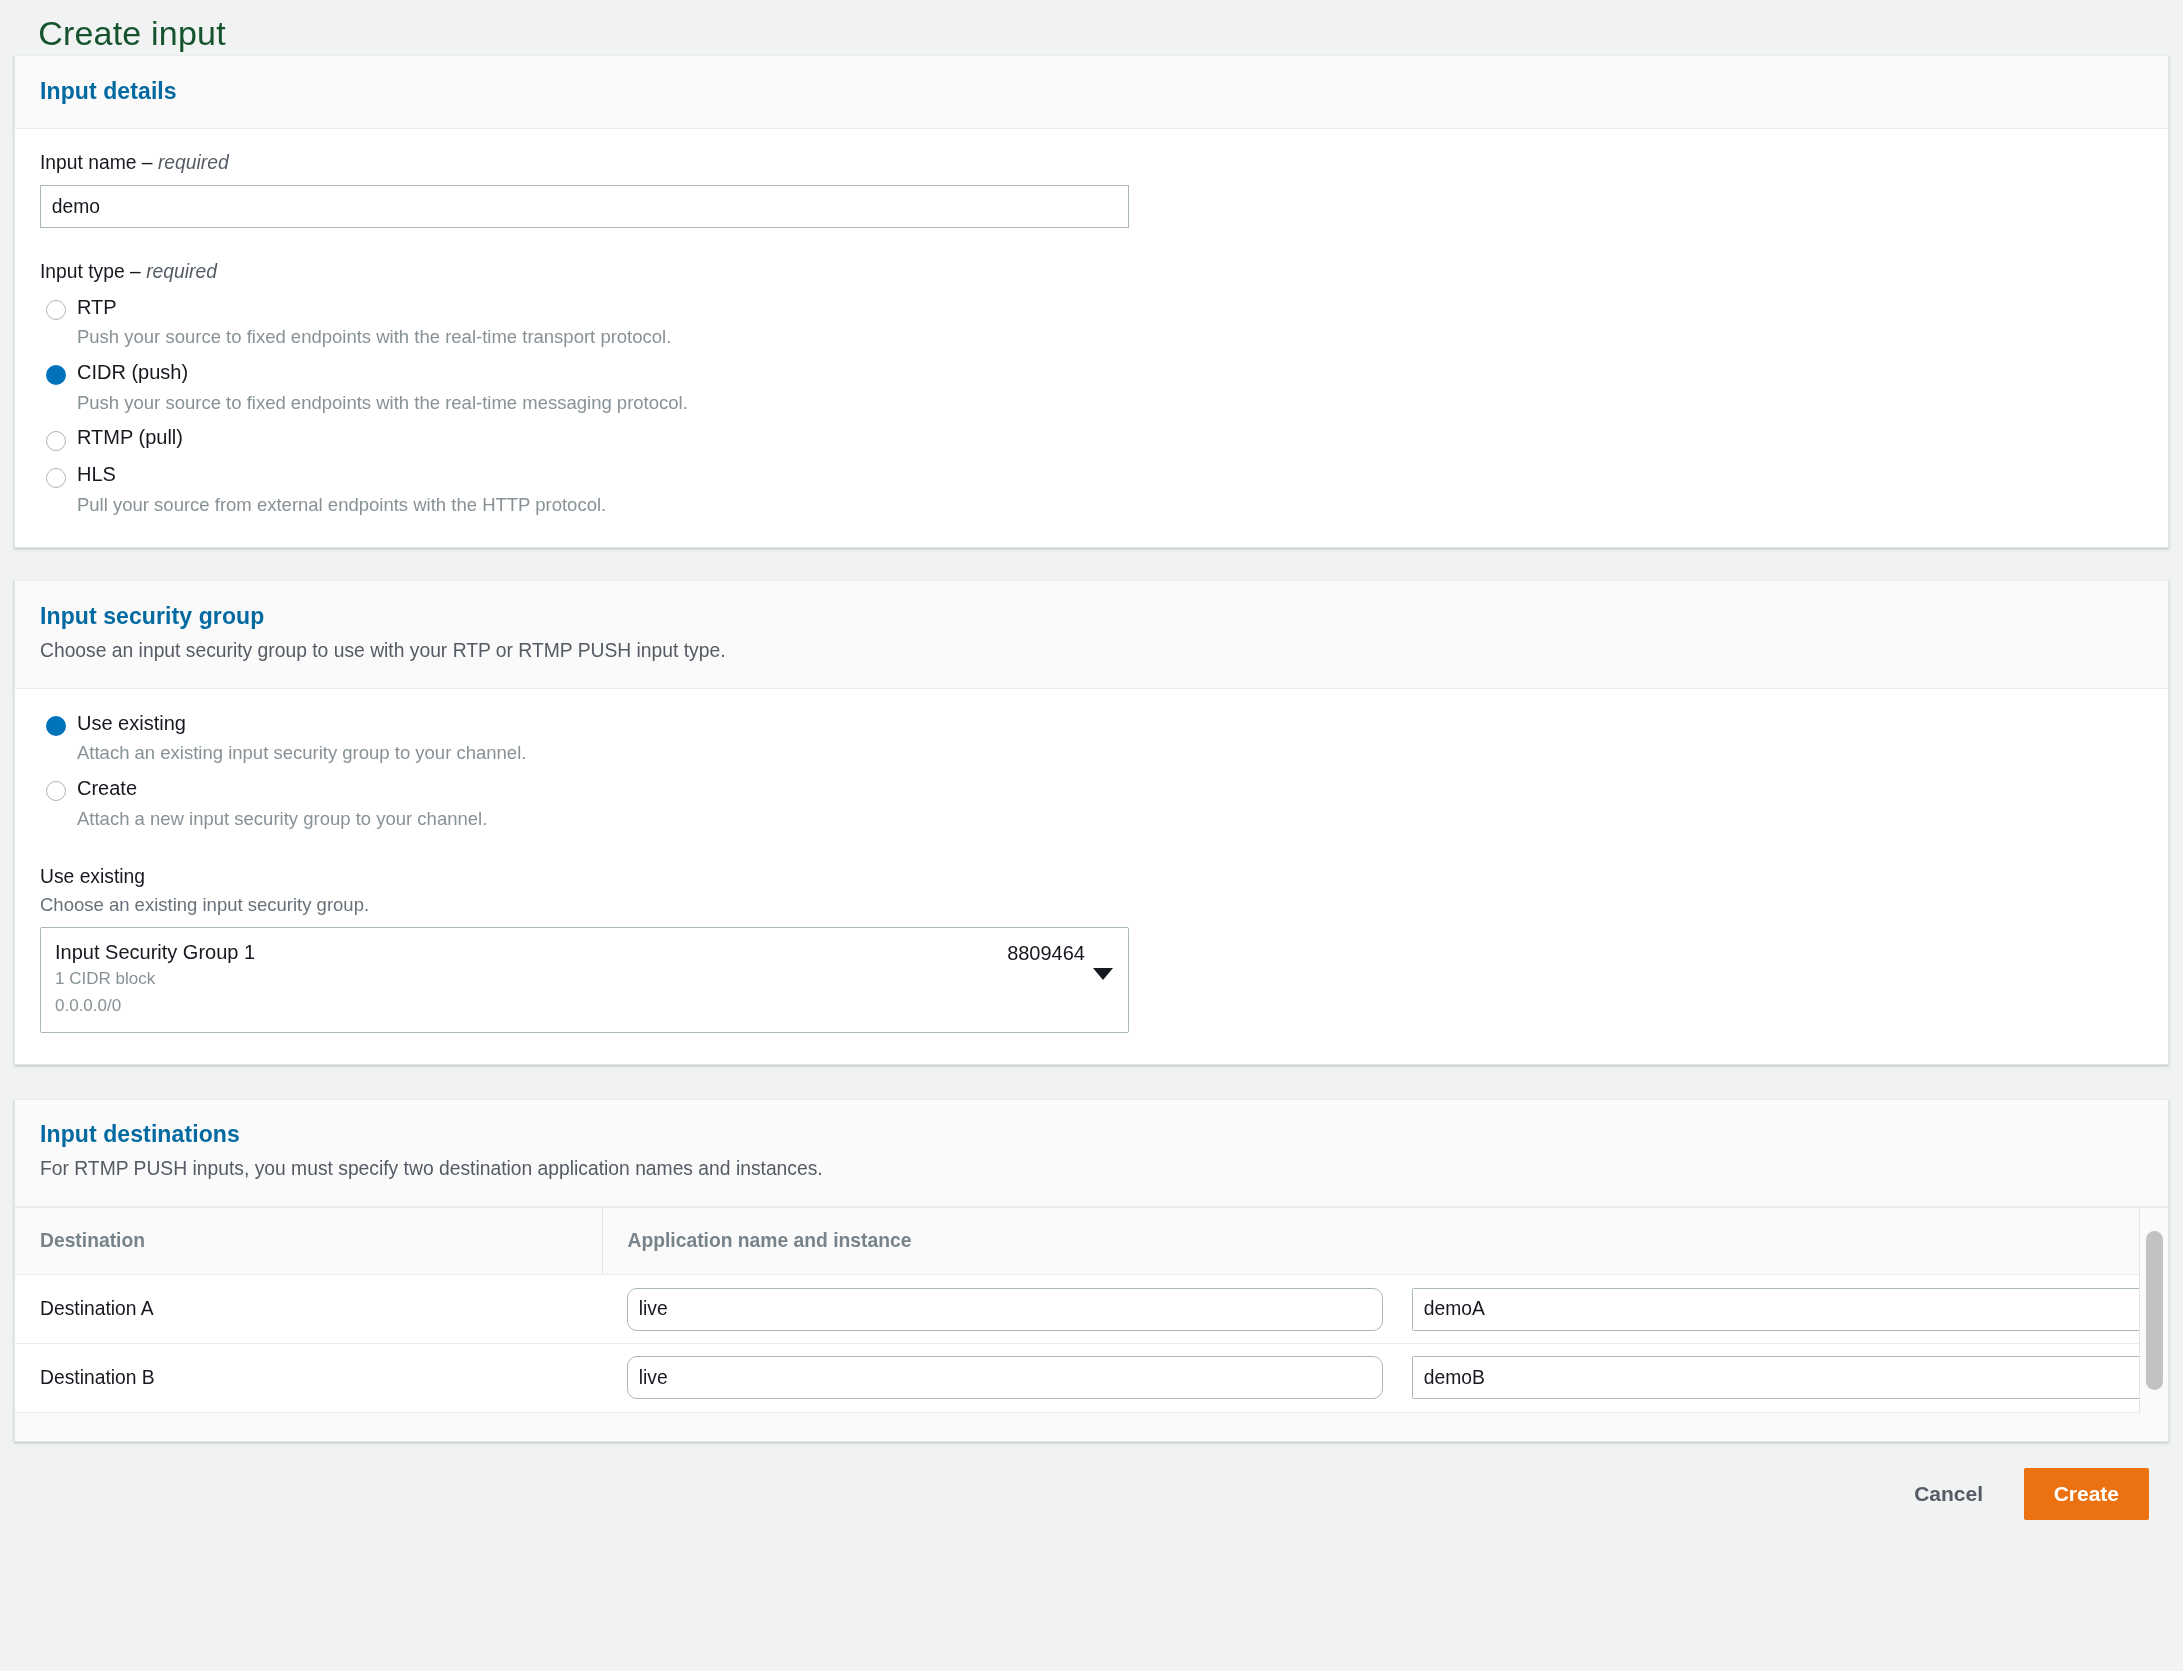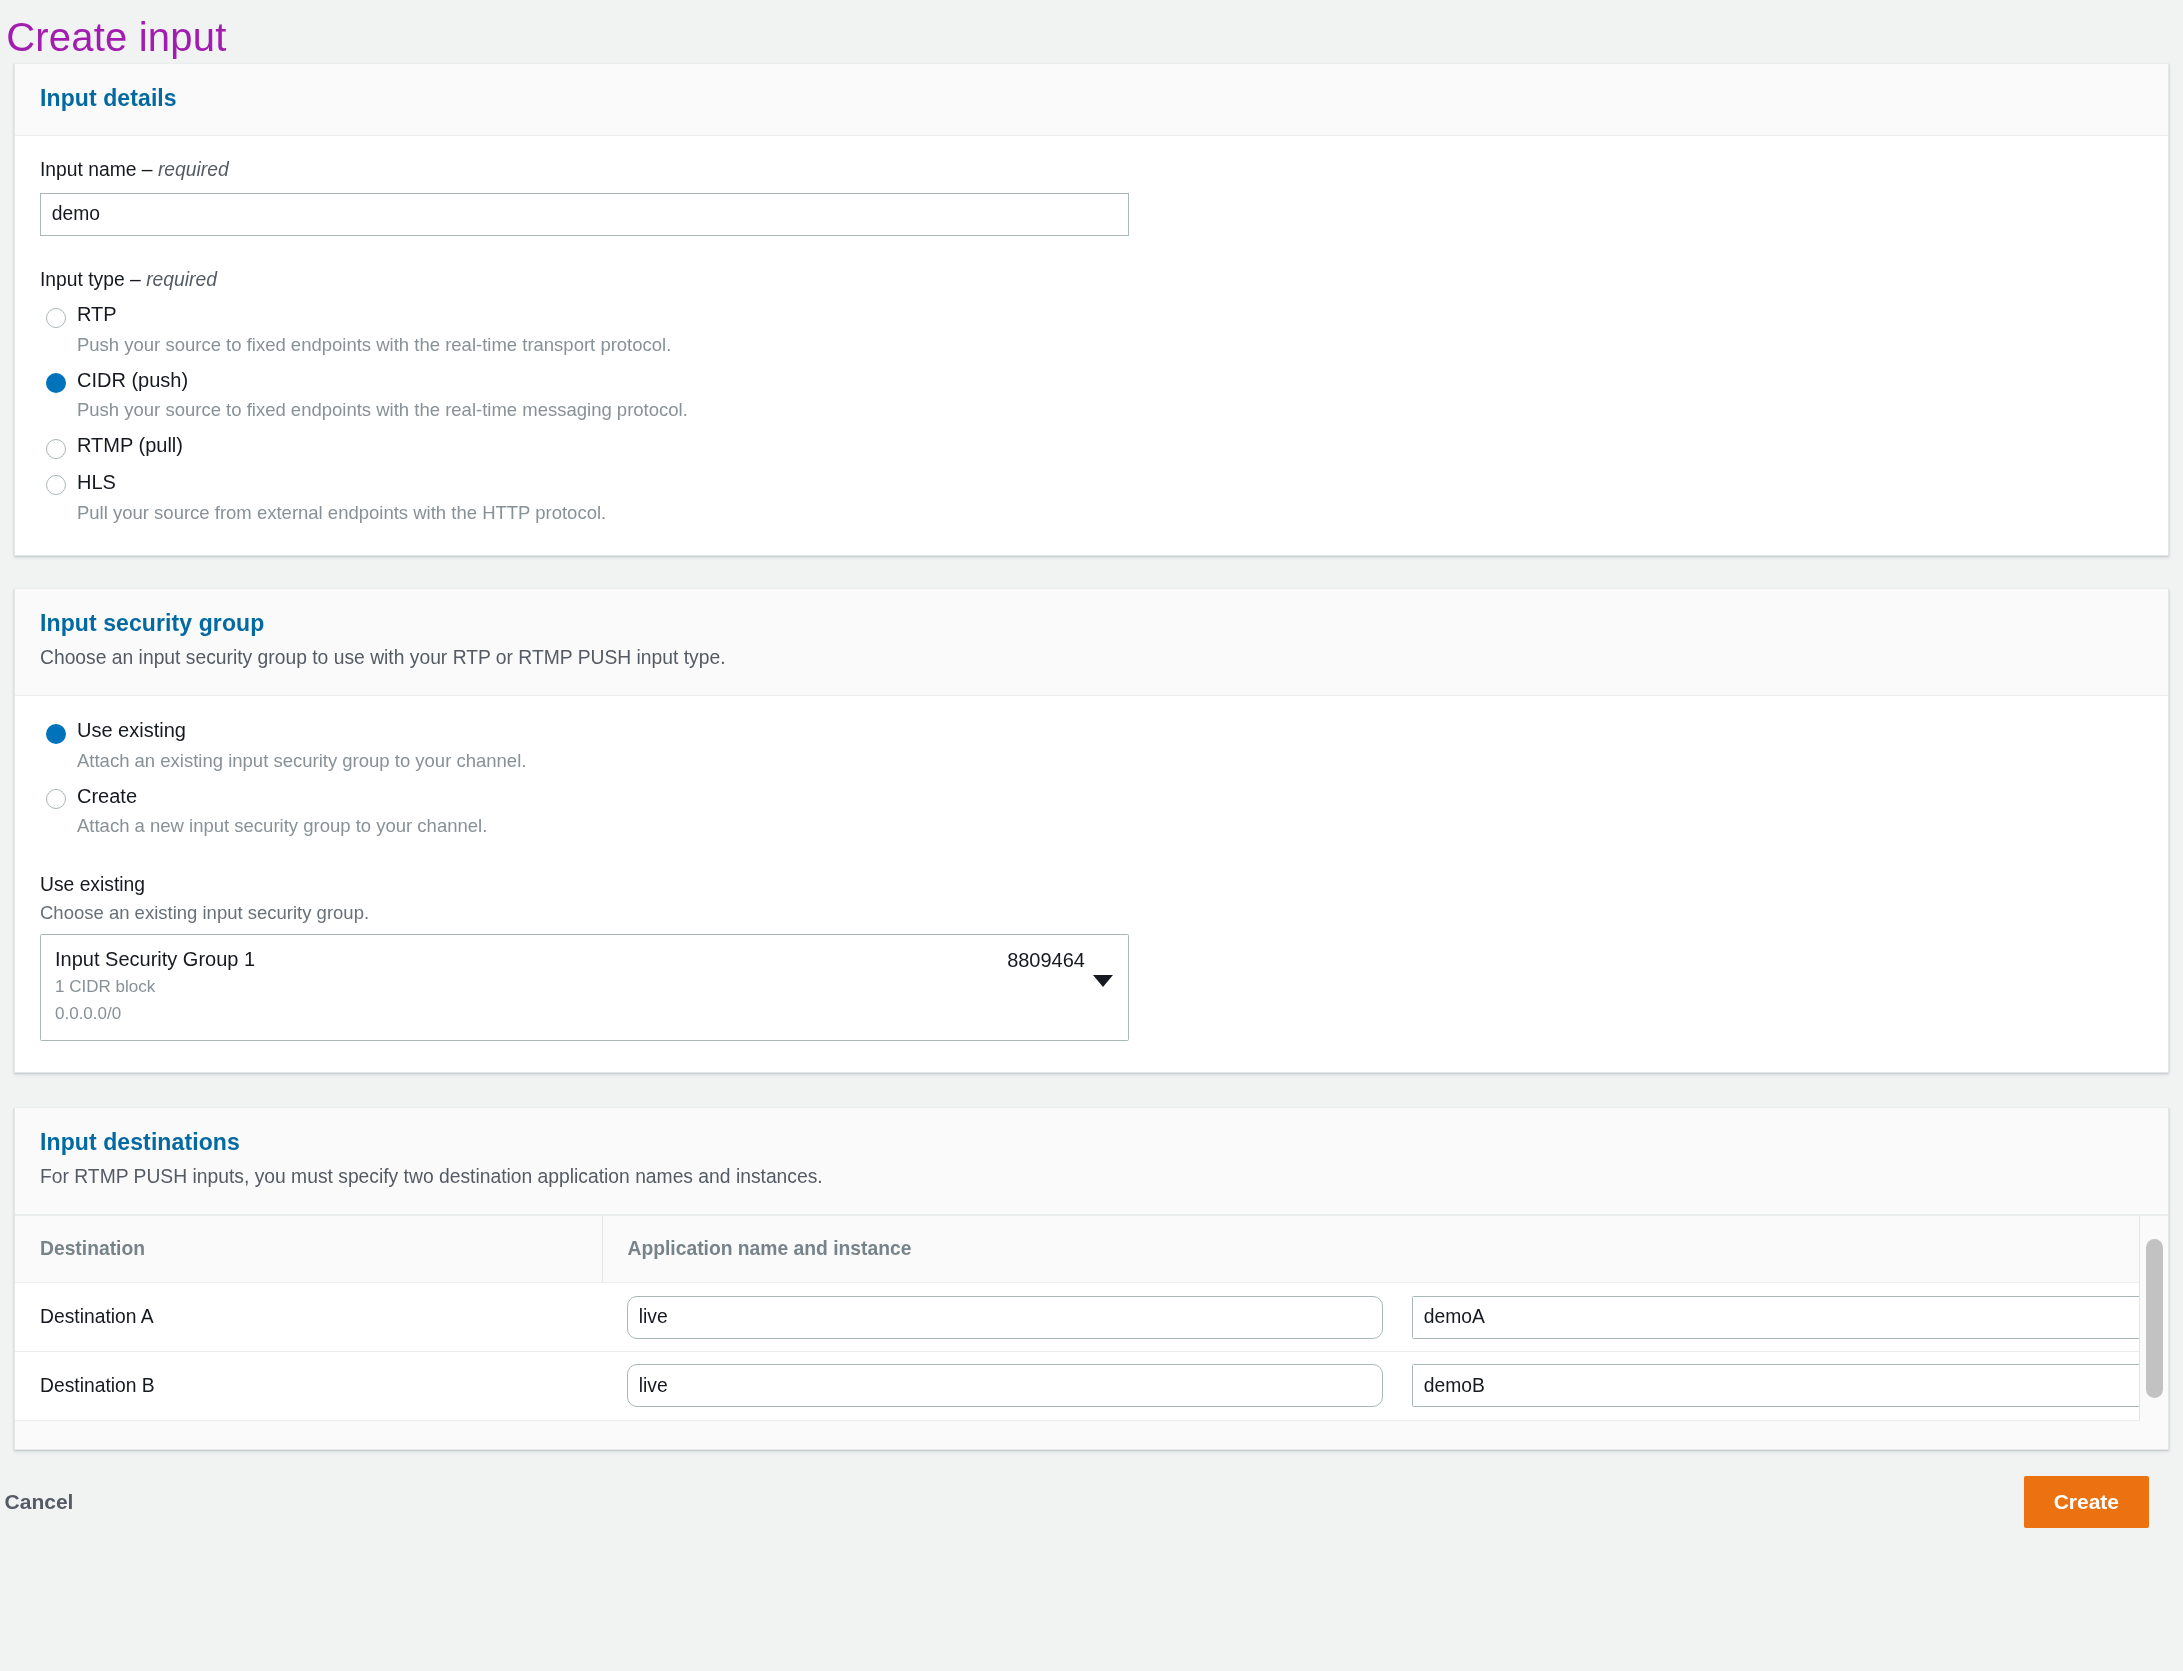--- a/index.html
+++ b/index.html
@@ -7,26 +7,27 @@
   html, body {
     margin: 0; padding: 0;
     width: 2183px; height: 1672px;
     background: #f1f3f3;
     font-family: "Liberation Sans", "DejaVu Sans", sans-serif;
     -webkit-font-smoothing: antialiased;
   }
   body { overflow: hidden; position: relative; }
 
   .page-title {
-    font-size: 40px;
-    color: #a21caf;
+    font-size: 34px;
+    color: #14532d;
     font-weight: 400;
     padding: 10.8px 0 0 6.2px;
     line-height: 1.3;
     letter-spacing: 0.2px;
+    margin-left: 32px;
   }
 
   
   .card {
     background: #ffffff;
     border: 0.8px solid #e4e7e8;
     border-top-color: #eaedee;
     box-shadow: 0 0.8px 1.5px rgba(0,28,36,.22), 0 1.5px 3.1px rgba(0,28,36,.10);
     margin: 0 14px;
   }
@@ -177,21 +178,21 @@
     width: 17px;
     height: calc(100% - 46px);
     background: #c2c2c2;
     border-radius: 8.5px;
   }
   .tbl-footer { height: 28px; background: #fafafa; }
 
   
   .footer {
     display: flex;
-    justify-content: space-between;
+    justify-content: flex-end;
     align-items: center;
     gap: 36px;
     padding: 26px 34px 0 0;
   }
   .btn-link {
     font-size: 21px;
     font-weight: 700;
     color: #545b64;
     background: none;
     border: none;

